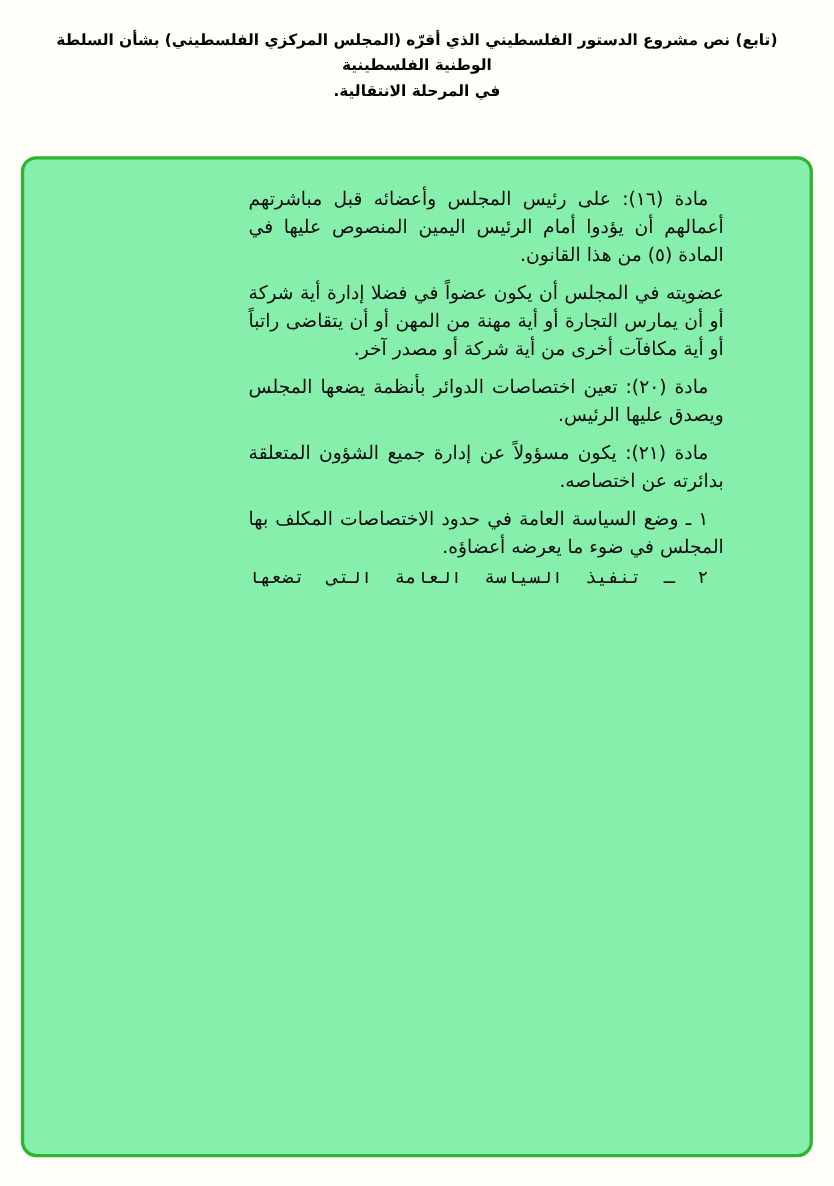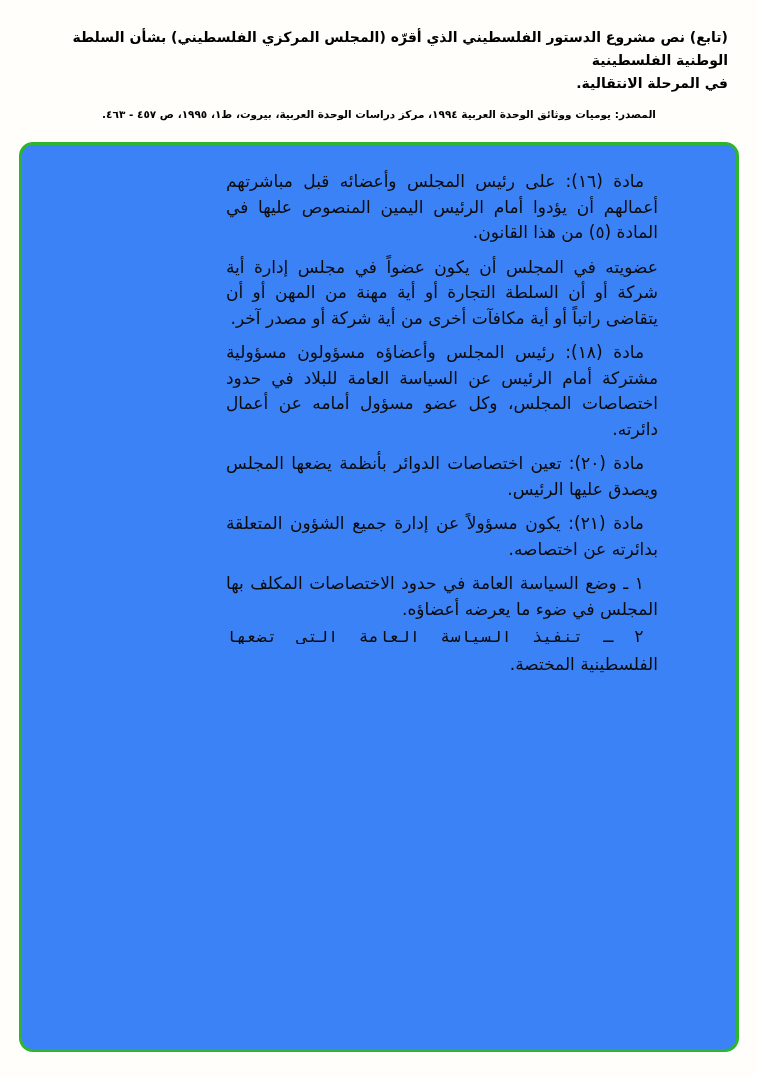--- a/index.html
+++ b/index.html
@@ -24,37 +24,36 @@
   .doc-header {
     padding-top: 26px;
     text-align: center;
   }
   .doc-title {
     font-weight: bold;
     font-size: 14px;
     line-height: 23px;
     color: #000;
     padding: 0 30px;
-    text-align: right;
   }
   .doc-source {
     margin-top: 13px;
     font-weight: bold;
     font-size: 10.5px;
     color: #000;
   }
   .green-box {
     position: absolute;
     top: 142px;
     right: 19px;
     left: 19px;
     bottom: 26px;
     border: 3px solid #2eb42e;
     border-radius: 14px;
-    background: #3b82f6;
+    background: #86efac;
     overflow: hidden;
   }
   .text-col {
     position: absolute;
     top: 24px;
     right: 78px;
     width: 432px;
   }
   .para {
     margin: 0 0 9px 0;
@@ -80,31 +79,28 @@
 </head>
 <body>
 
 <div class="page">
 
   <div class="doc-header">
     <div class="doc-title">
       <div>(تابع) نص مشروع الدستور الفلسطيني الذي أقرّه (المجلس المركزي الفلسطيني) بشأن السلطة الوطنية الفلسطينية</div>
       <div>في المرحلة الانتقالية.</div>
     </div>
-    <div class="doc-source">المصدر: يوميات ووثائق الوحدة العربية ١٩٩٤، مركز دراسات الوحدة العربية، بيروت، ط١، ١٩٩٥، ص ٤٥٧ - ٤٦٣.</div>
   </div>
 
   <div class="green-box">
     <div class="text-col">
       <p class="para indent">مادة (١٦): على رئيس المجلس وأعضائه قبل مباشرتهم أعمالهم أن يؤدوا أمام الرئيس اليمين المنصوص عليها في المادة (٥) من هذا القانون.</p>
-      <p class="para">عضويته في المجلس أن يكون عضواً في مجلس إدارة أية شركة أو أن السلطة التجارة أو أية مهنة من المهن أو أن يتقاضى راتباً أو أية مكافآت أخرى من أية شركة أو مصدر آخر.</p>
-      <p class="para indent">مادة (١٨): رئيس المجلس وأعضاؤه مسؤولون مسؤولية مشتركة أمام الرئيس عن السياسة العامة للبلاد في حدود اختصاصات المجلس، وكل عضو مسؤول أمامه عن أعمال دائرته.</p>
+      <p class="para">عضويته في المجلس أن يكون عضواً في فضلا إدارة أية شركة أو أن يمارس التجارة أو أية مهنة من المهن أو أن يتقاضى راتباً أو أية مكافآت أخرى من أية شركة أو مصدر آخر.</p>
       <p class="para indent">مادة (٢٠): تعين اختصاصات الدوائر بأنظمة يضعها المجلس ويصدق عليها الرئيس.</p>
       <p class="para indent">مادة (٢١): يكون مسؤولاً عن إدارة جميع الشؤون المتعلقة بدائرته عن اختصاصه.</p>
       <p class="para indent">١ ـ وضع السياسة العامة في حدود الاختصاصات المكلف بها المجلس في ضوء ما يعرضه أعضاؤه.</p>
       <div class="cut-line">
         <p class="para indent">٢ ـ تنفيذ السياسة العامة التي تضعها الهيئات</p>
       </div>
-      <p class="para">الفلسطينية المختصة.</p>
     </div>
   </div>
 
 </div>
 
 </body></html>

